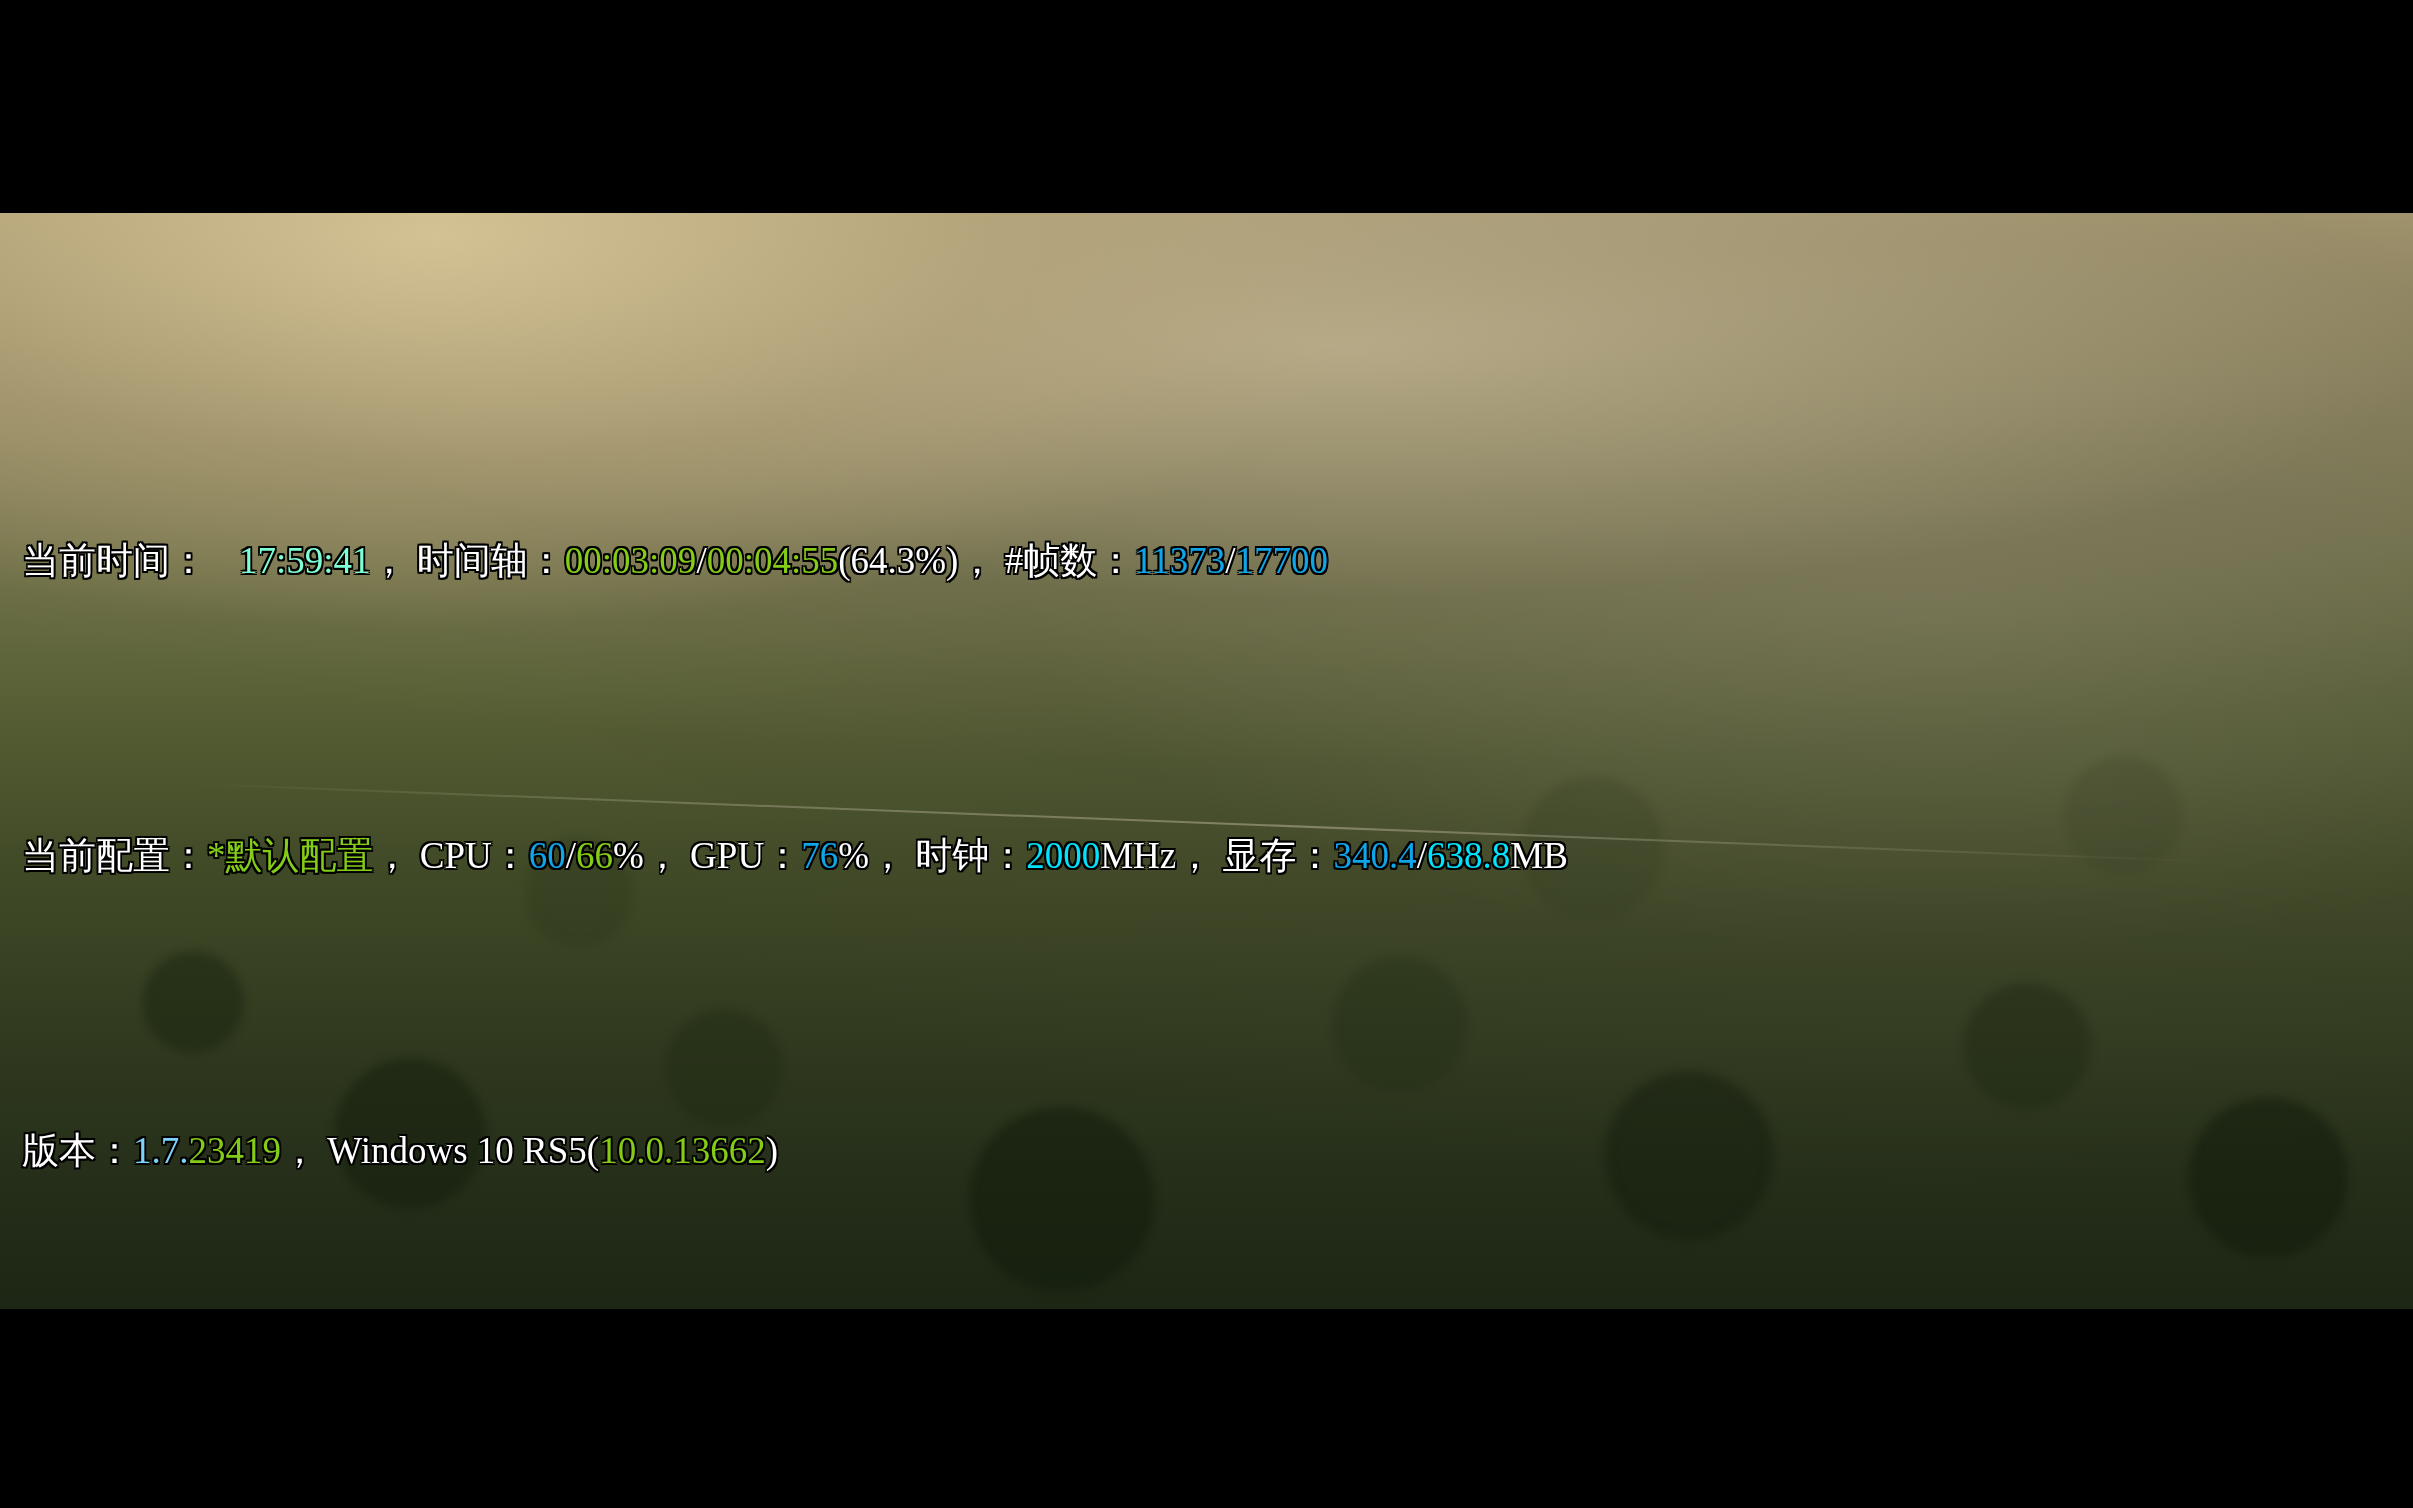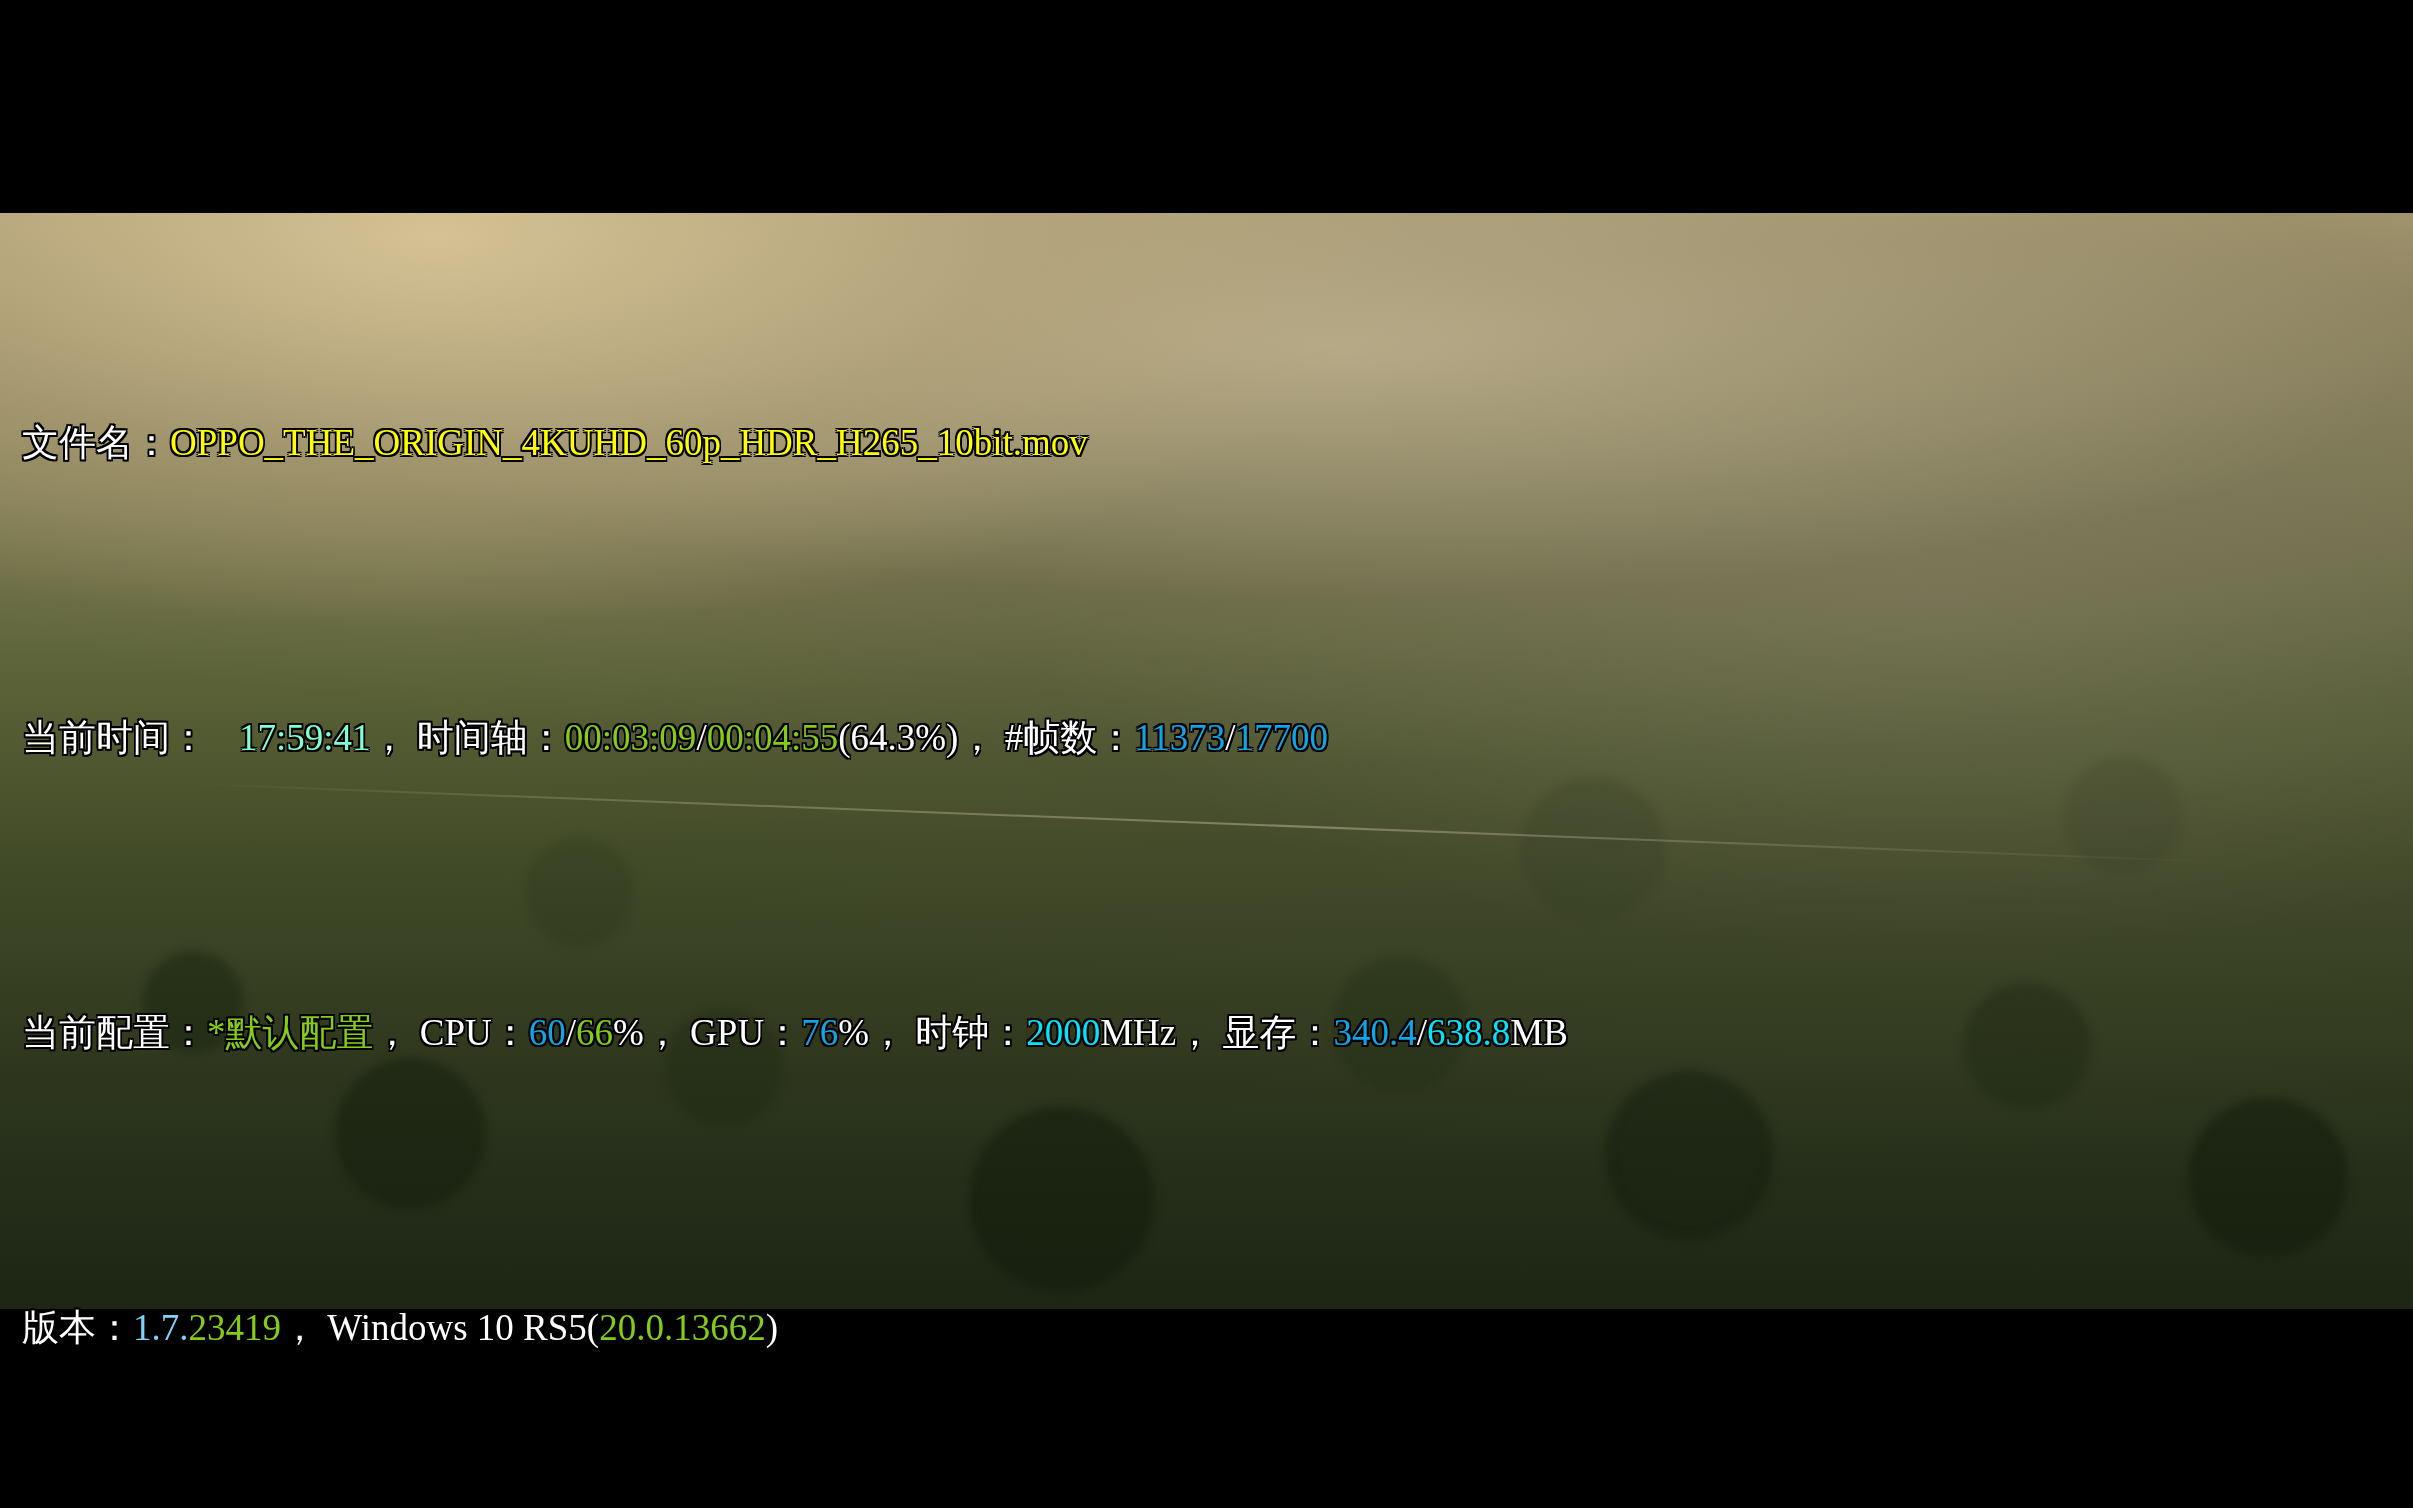--- a/index.html
+++ b/index.html
@@ -108,30 +108,29 @@
   </div>
   <div class="letterbox" id="letterbox-top"></div>
   <div class="letterbox" id="letterbox-bottom"></div>
 </div>
 
 <div id="osd">
 
   <div class="hdr">
 
     
-    <div class="osd-line"><span class="c-white">文件名：</span><span class="c-yellow">OPPO_THE_ORIGIN_4KUHD_60p_HDR_H265_10bit.mov</span></div>
 
     
     <div class="osd-line"><span class="c-white">当前时间：</span><span class="c-aqua">17:59:41</span><span class="c-white">， </span><span class="c-white">时间轴：</span><span class="c-cyan2">00:03:09</span><span class="c-white">/</span><span class="c-springgreen">00:04:55</span><span class="c-white">(64.3%)</span><span class="c-white">， </span><span class="c-white">#帧数：</span><span class="c-green">11373</span><span class="c-white">/</span><span class="c-green">17700</span></div>
 
     
     <div class="osd-line"><span class="c-white">当前配置：</span><span class="c-cyan2">*默认配置</span><span class="c-white">， </span><span class="c-white">CPU：</span><span class="c-green">60</span><span class="c-white">/</span><span class="c-cyan2">66</span><span class="c-white">%</span><span class="c-white">， </span><span class="c-white">GPU：</span><span class="c-green">76</span><span class="c-white">%</span><span class="c-white">， </span><span class="c-white">时钟：</span><span class="c-cyan">2000</span><span class="c-white">MHz</span><span class="c-white">， </span><span class="c-white">显存：</span><span class="c-green">340.4</span><span class="c-white">/</span><span class="c-cyan">638.8</span><span class="c-white">MB</span></div>
 
     
-    <div class="osd-line"><span class="c-white">版本：</span><span class="c-magenta">1.7.</span><span class="c-cyan2">23419</span><span class="c-white">， </span><span class="c-white">Windows 10 RS5</span><span class="c-white">(</span><span class="c-cyan2">20.0.</span><span class="c-cyan2">13662</span><span class="c-white">)</span></div>
+    <div class="osd-line"><span class="c-white">版本：</span><span class="c-magenta">1.7.</span><span class="c-cyan2">23419</span><span class="c-white">， </span><span class="c-white">Windows 10 RS5</span><span class="c-white">(</span><span class="c-cyan2">10.0.</span><span class="c-cyan2">13662</span><span class="c-white">)</span></div>
 
   </div>
 
   
 
   
   
 
   
   

